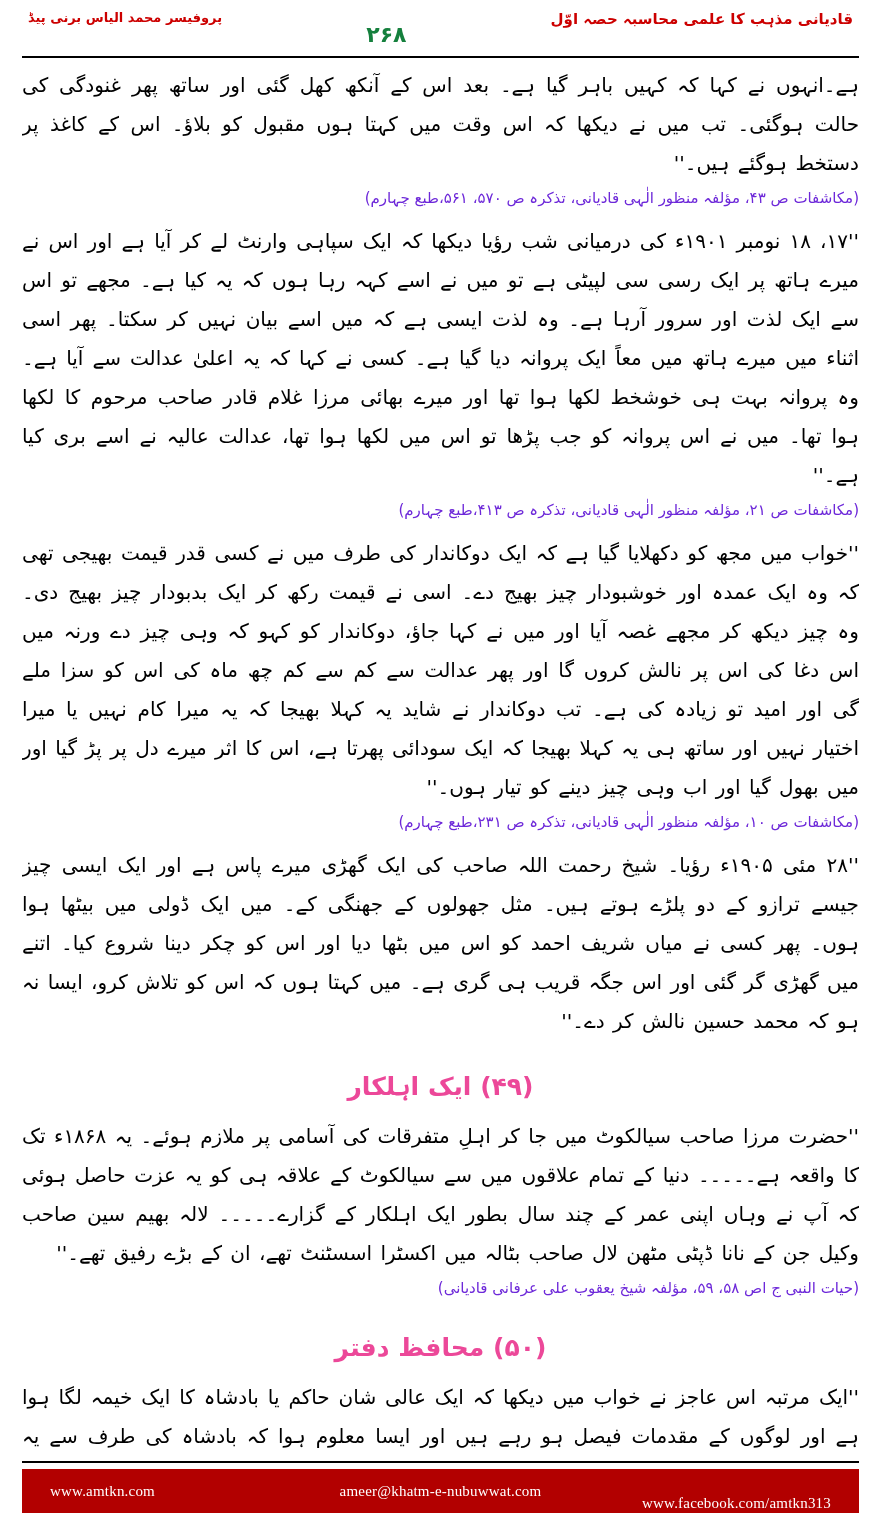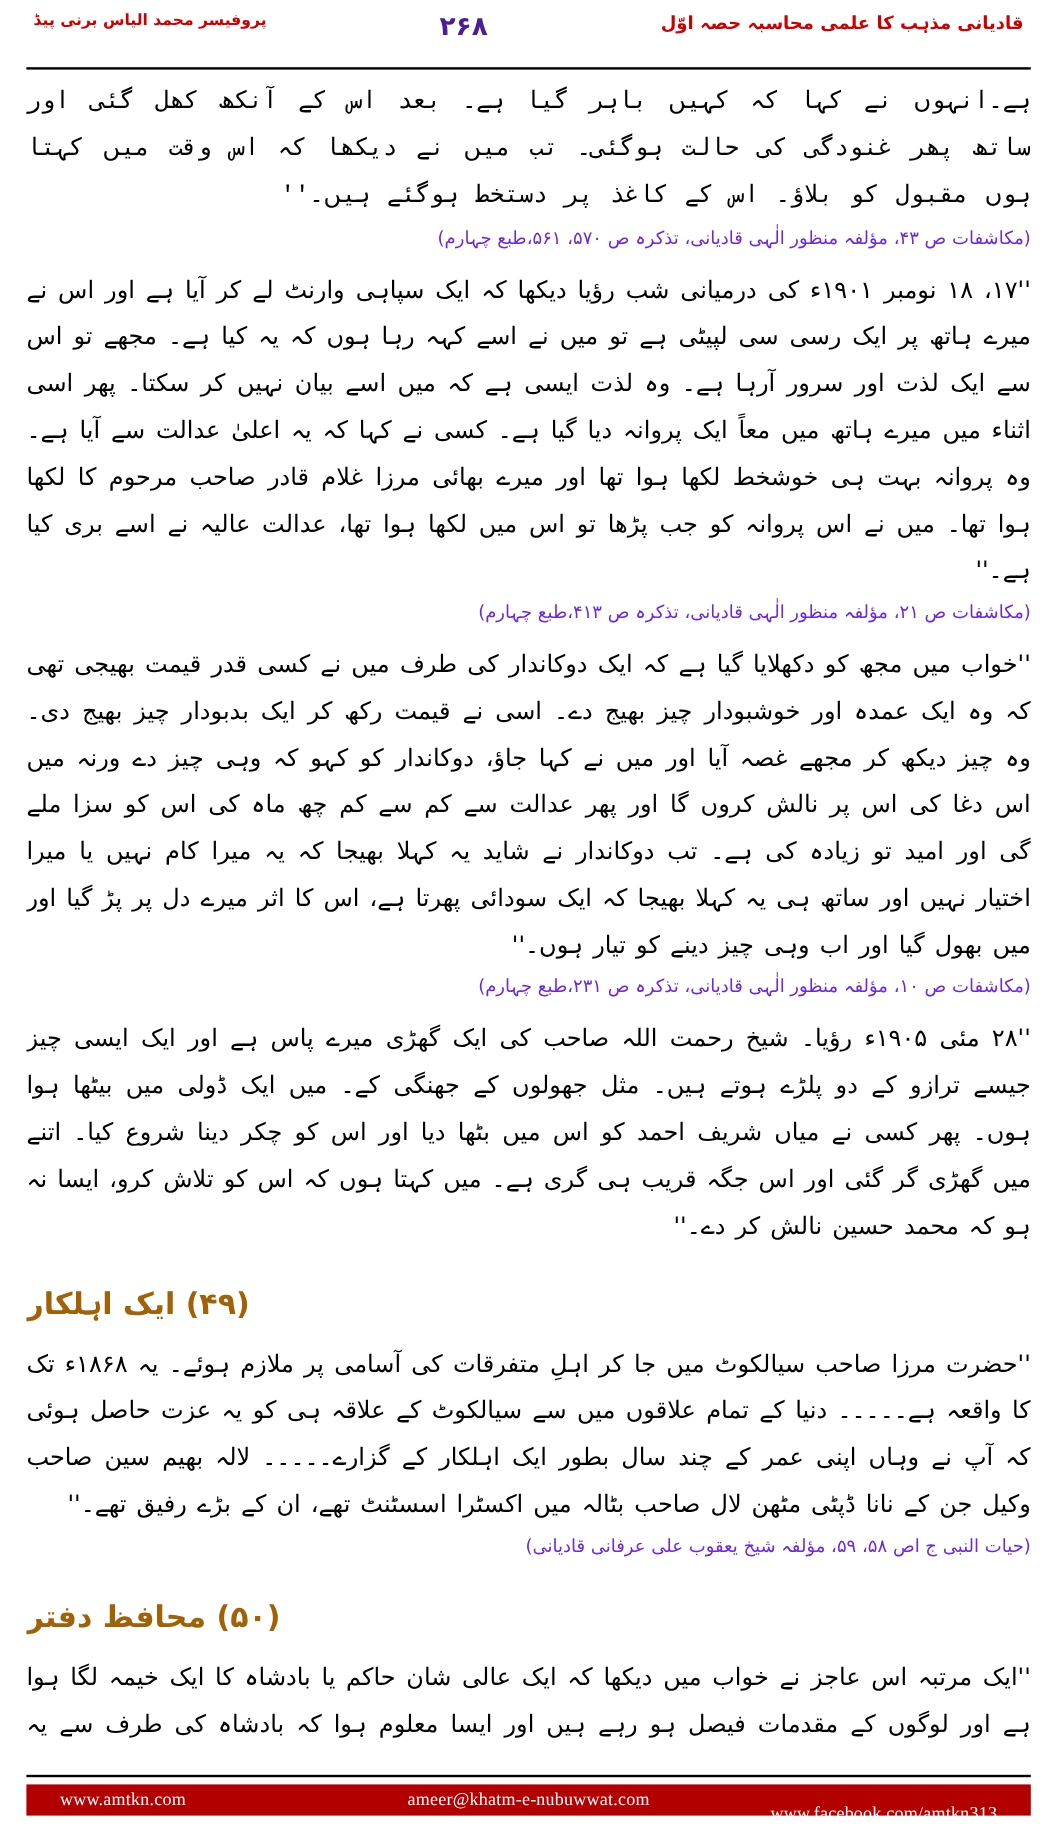--- a/index.html
+++ b/index.html
@@ -34,25 +34,26 @@
     direction: rtl;
   }
   .header-book {
     color: #cc0000;
     font-size: 15px;
     font-weight: bold;
     white-space: nowrap;
     line-height: 1.5;
   }
   .header-page {
-    color: #4c1d95;
+    color: #15803d;
     font-size: 22px;
     font-weight: bold;
     letter-spacing: 1px;
     line-height: 1.4;
+    margin-top: 12px;
   }
   .header-author {
     color: #cc0000;
     font-size: 13px;
     font-weight: bold;
     white-space: nowrap;
     line-height: 1.5;
   }
   .header-rule {
     position: absolute;
@@ -78,53 +79,52 @@
     font-size: 20px;
     line-height: 1.95;
     color: #000000;
     margin: 0 0 2px 0;
     text-align: justify;
     text-justify: inter-word;
     word-spacing: 2px;
   }
   .para.first {
     margin-top: 0;
-    font-family: Liberation Mono, monospace;
   }
   .cite {
     font-size: 15px;
     color: #6d28d9;
     line-height: 1.8;
     margin: 0 0 10px 0;
     display: block;
   }
   .section-heading {
     font-size: 25px;
     font-weight: bold;
-    color: #a16207;
-    text-align: left;
+    color: #ec4899;
+    text-align: center;
     margin: 26px 0 10px 0;
     line-height: 1.6;
   }
 
   
   .footer {
     position: absolute;
     left: 22px;
     right: 22px;
     bottom: 18px;
   }
   .footer-rule-top {
     height: 2px;
     background: #000000;
     margin-bottom: 6px;
   }
   .footer-bar {
     background: #b20000;
-    height: 26px;
+    height: 44px;
     display: flex;
     align-items: center;
     justify-content: flex-end;
     padding: 0 28px;
     box-sizing: border-box;
   }
   .footer-bar a, .footer-bar span.flink {
     color: #ffffff;
     font-size: 15px;
     text-decoration: none;

